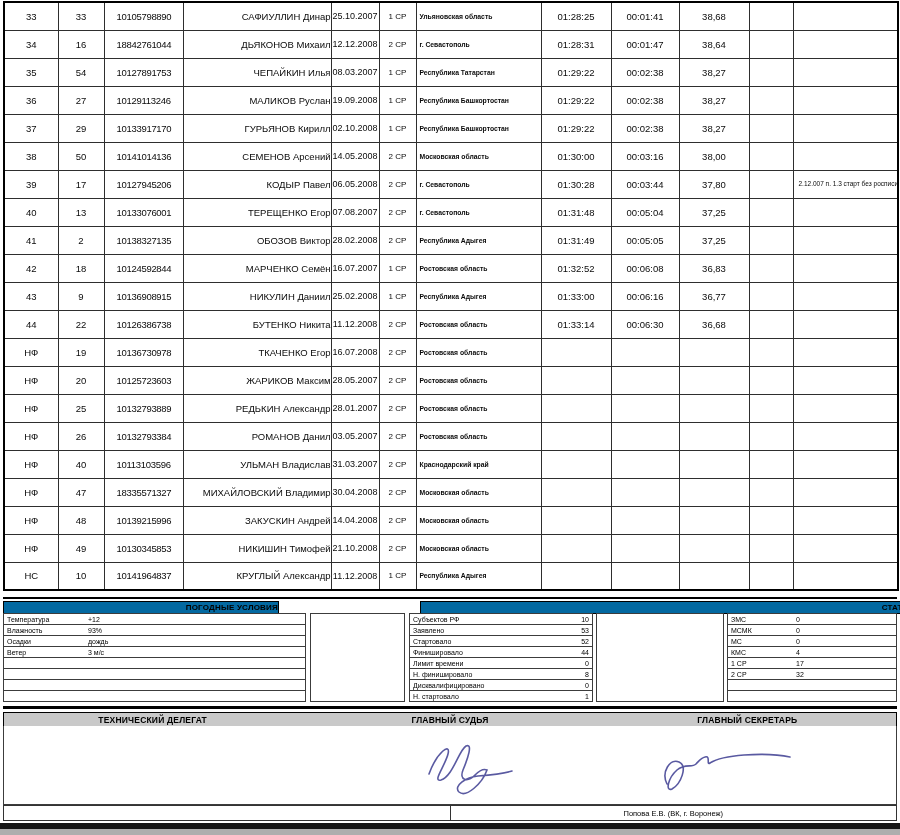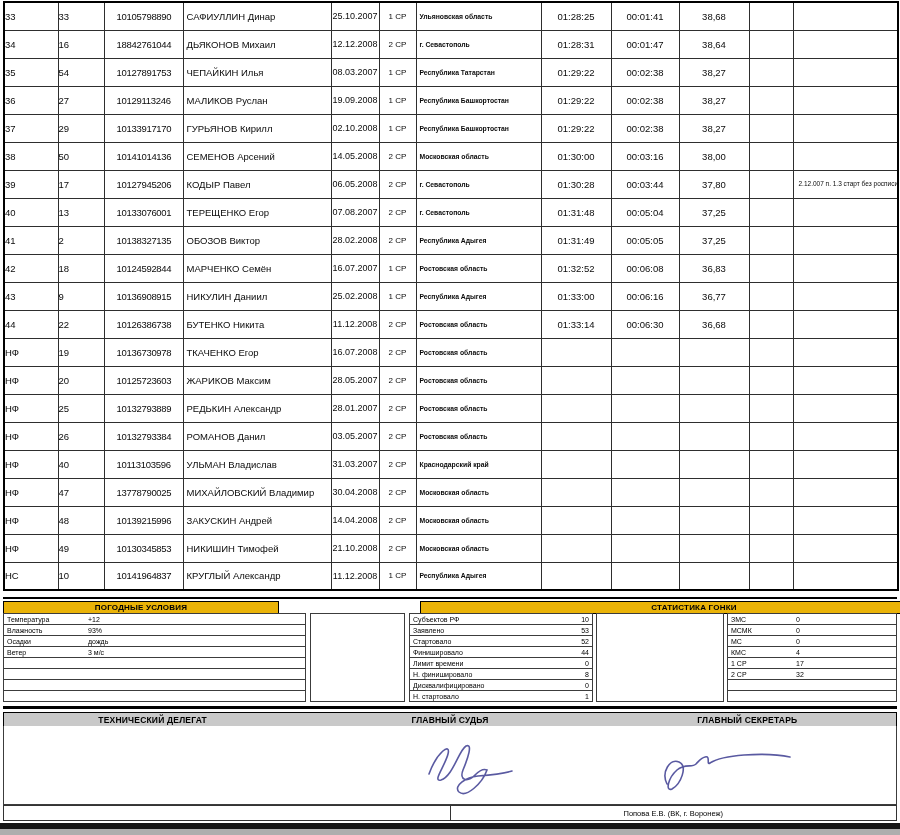--- a/index.html
+++ b/index.html
@@ -5,37 +5,37 @@
   * { margin:0; padding:0; box-sizing:border-box; }
   html,body { width:900px; height:835px; }
   body { background:#aeaeae; font-family:"Liberation Sans", sans-serif; position:relative; color:#000; }
   .page { position:absolute; left:0; top:0; width:900px; height:823px; background:#ffffff; }
 
   
   table.results { position:absolute; left:3px; top:1px; width:894px;
                   border-collapse:collapse; table-layout:fixed; border:2px solid #000; }
   table.results td { border:1px solid #2e2e2e; height:28px; overflow:hidden;
                      white-space:nowrap; vertical-align:middle; color:#0a0a0a; }
-  .c-place,.c-bib { text-align:left; font-size:9.5px; }
+  .c-place,.c-bib { text-align:center; font-size:9.5px; }
   .c-id   { text-align:left; padding-left:12px; font-size:9.5px; letter-spacing:-0.3px; }
-  .c-name { text-align:left; padding-left:3px; font-size:9.5px; }
+  .c-name { text-align:right; padding-left:3px; font-size:9.5px; }
   .c-dob  { text-align:center; font-size:9px; }
   .c-rank { text-align:center; font-size:8px; }
   .c-region { text-align:left; padding-left:3px; font-size:6.8px; font-weight:bold; }
   .c-time,.c-gap,.c-pts { text-align:center; font-size:9.5px; }
   .c-note { font-size:6.5px; text-align:center; white-space:normal; line-height:1.35; padding:0 5px; }
 
   
   .rule1 { position:absolute; left:3px; top:597px; width:894px; height:2px; background:#000; }
   .rule2 { position:absolute; left:3px; top:706px; width:894px; height:3px; background:#000; }
   .bottom-edge { position:absolute; left:0; top:823px; width:900px; height:6px; background:#161616; }
 
   
-  .band { position:absolute; background:#eab308; border:1px solid #000; font-weight:bold;
-          font-size:8px; display:flex; align-items:center; justify-content:center; letter-spacing:0.2px; }
+  .band { position:absolute; background:#0369a1; border:1px solid #000; font-weight:bold;
+          font-size:8px; display:flex; align-items:center; justify-content:flex-end; letter-spacing:0.2px; }
   .w-band { left:3px; top:601px; width:276px; height:13px; }
   .s-band { left:420px; top:601px; width:548px; height:13px; }
   .list { position:absolute; top:613px; }
   .w-rows { left:3px;   width:303px; }
   .s-rows { left:409px; width:184px; }
   .r-rows { left:727px; width:170px; }
   .frow { display:flex; align-items:center; height:12px; border:1px solid #3c3c3c;
           background:#fff; font-size:7px; }
   .frow + .frow { margin-top:-1px; }
   .w-rows .lab { width:84px; padding-left:3px; }
@@ -316,21 +316,21 @@
           <td class="c-region">Краснодарский край</td>
           <td class="c-time"></td>
           <td class="c-gap"></td>
           <td class="c-pts"></td>
           <td class="c-extra"></td>
           <td class="c-note"></td>
         </tr>
         <tr>
           <td class="c-place">НФ</td>
           <td class="c-bib">47</td>
-          <td class="c-id">13778790025</td>
+          <td class="c-id">18335571327</td>
           <td class="c-name">МИХАЙЛОВСКИЙ Владимир</td>
           <td class="c-dob">30.04.2008</td>
           <td class="c-rank">2 СР</td>
           <td class="c-region">Московская область</td>
           <td class="c-time"></td>
           <td class="c-gap"></td>
           <td class="c-pts"></td>
           <td class="c-extra"></td>
           <td class="c-note"></td>
         </tr>

